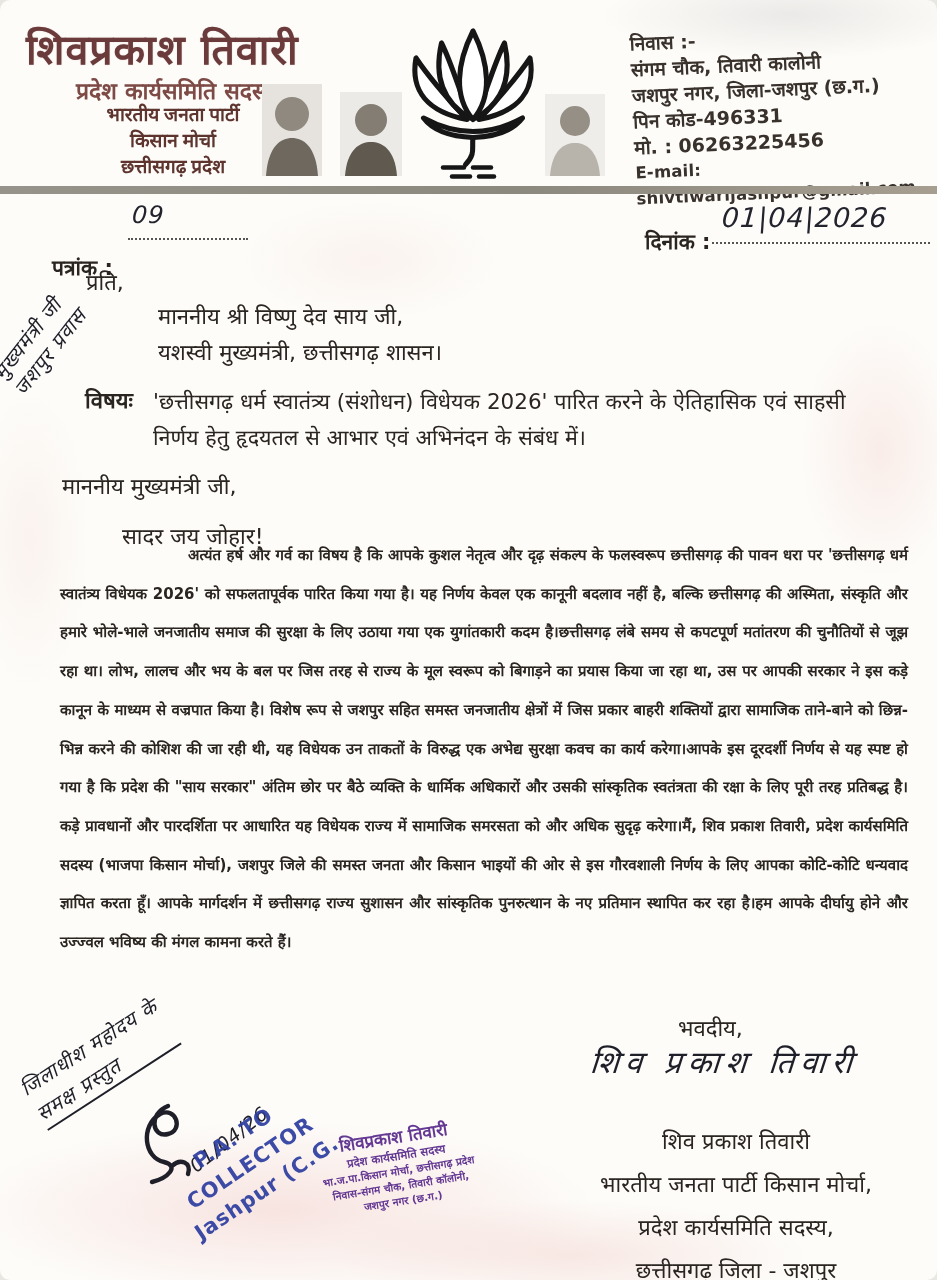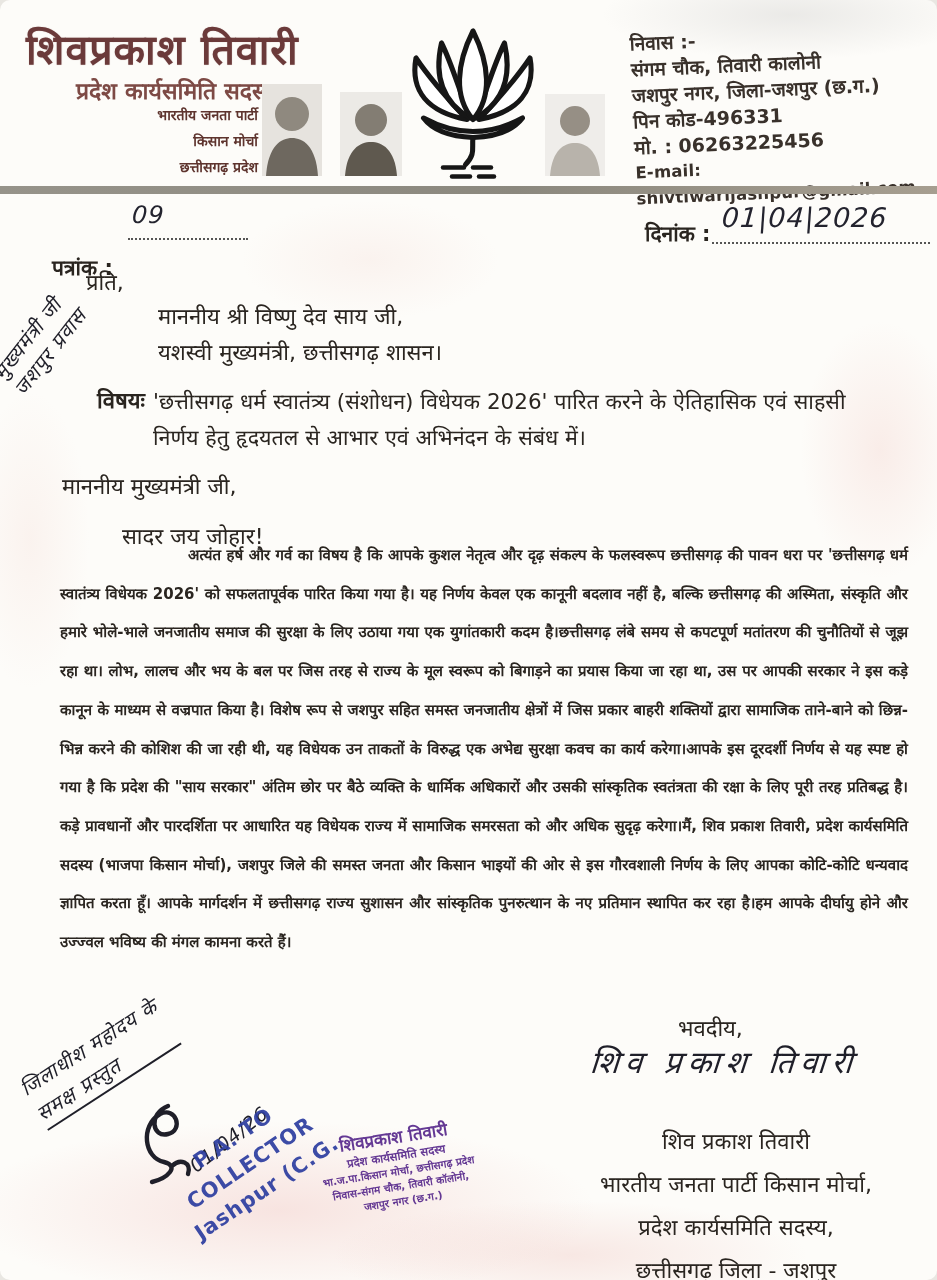--- a/index.html
+++ b/index.html
@@ -15,52 +15,52 @@
   .sm1{left:-40px;top:1120px;width:640px;height:180px;background:radial-gradient(ellipse at center,rgba(233,165,160,.28),rgba(233,165,160,0) 70%);}
   .sm2{left:330px;top:1200px;width:480px;height:110px;background:radial-gradient(ellipse at center,rgba(228,158,150,.22),rgba(228,158,150,0) 70%);}
   .sm3{left:800px;top:320px;width:160px;height:260px;background:radial-gradient(ellipse at center,rgba(238,190,182,.25),rgba(238,190,182,0) 70%);}
   .sm4{left:240px;top:200px;width:260px;height:120px;background:radial-gradient(ellipse at center,rgba(238,200,190,.18),rgba(238,200,190,0) 70%);}
   .sm5{left:600px;top:-30px;width:380px;height:90px;background:radial-gradient(ellipse at center,rgba(150,150,150,.18),rgba(150,150,150,0) 70%);}
   .sm6{left:-30px;top:390px;width:120px;height:300px;background:radial-gradient(ellipse at center,rgba(240,205,195,.2),rgba(240,205,195,0) 70%);}
 
   
   .lh-name{position:absolute;left:26px;top:20px;font-size:41px;font-weight:bold;color:#6b3a3a;letter-spacing:1px;text-shadow:0 0 1px rgba(107,58,58,.4);}
   .lh-desig{position:absolute;left:76px;top:74px;font-size:23px;font-weight:bold;color:#7d4a45;}
-  .lh-org{position:absolute;left:88px;top:102px;width:170px;text-align:right;color:#5e342e;font-weight:bold;font-size:14px;line-height:26px;}
+  .lh-org{position:absolute;left:88px;top:102px;width:170px;text-align:center;color:#5e342e;font-weight:bold;font-size:19px;line-height:26px;font-family:Liberation Serif, serif;}
   .photo{position:absolute;background:linear-gradient(180deg,#efedea 0%,#d8d5d0 100%);overflow:hidden;}
   .photo svg{display:block;width:100%;height:100%;}
   .ph1{left:262px;top:84px;width:60px;height:92px;}
   .ph2{left:340px;top:92px;width:62px;height:84px;}
   .ph3{left:545px;top:94px;width:60px;height:82px;}
   .lotus{position:absolute;left:398px;top:12px;width:150px;height:170px;}
   .lh-contact{position:absolute;left:633px;top:24px;width:300px;transform:rotate(-2.5deg);color:#39312b;}
   .lh-contact .cl{font-size:19px;font-weight:bold;line-height:26px;}
   .lh-contact .cl.email{font-size:16.5px;letter-spacing:.2px;}
   .divider{position:absolute;left:0;top:186px;width:937px;height:8px;background:linear-gradient(to right,#96938a,#8b887e 55%,#a69e90);}
 
   
   .label{font-weight:bold;font-size:21px;color:#2a2520;}
   .patrank{position:absolute;left:52px;top:213px;margin-top:40px;}
   .patrank-val{position:absolute;left:132px;top:201px;}
   .dot-line{position:absolute;border-bottom:2px dotted #555;height:0;}
   .dl1{left:128px;top:238px;width:120px;}
   .dl2{left:712px;top:242px;width:218px;}
-  .dinank{position:absolute;left:645px;top:219px;}
+  .dinank{position:absolute;left:645px;top:227px;}
   .dinank-val{position:absolute;left:722px;top:202px;font-size:27px;}
 
   .hand{font-style:italic;color:#23232e;transform:skewX(-4deg);display:inline-block;letter-spacing:1px;}
   .handb{color:#1f1f29;}
 
   .prati{position:absolute;left:86px;top:266px;font-size:22px;}
   .rcp1{position:absolute;left:158px;top:300px;font-size:22px;font-weight:500;}
   .rcp2{position:absolute;left:158px;top:336px;font-size:22px;font-weight:500;}
 
   .margin-note{position:absolute;left:-12px;top:318px;transform:rotate(-52deg);transform-origin:center;font-size:20px;line-height:26px;white-space:nowrap;}
 
-  .subject-label{position:absolute;left:97px;top:384px;font-size:22px;font-weight:bold;}
+  .subject-label{position:absolute;left:85px;top:384px;font-size:22px;font-weight:bold;}
   .subject-text{position:absolute;left:153px;top:384px;width:770px;font-size:21.5px;line-height:36px;}
 
   .greeting{position:absolute;left:62px;top:470px;font-size:22px;}
   .opening{position:absolute;left:122px;top:520px;font-size:22px;}
 
   .bodytext{position:absolute;left:60px;top:536px;width:848px;font-size:15px;line-height:38.7px;text-align:justify;text-indent:128px;margin:0;font-weight:bold;}
 
   .valediction{position:absolute;left:678px;top:1012px;font-size:22px;}
   .signature{position:absolute;left:590px;top:1040px;font-size:31px;letter-spacing:6px;white-space:nowrap;}
 

